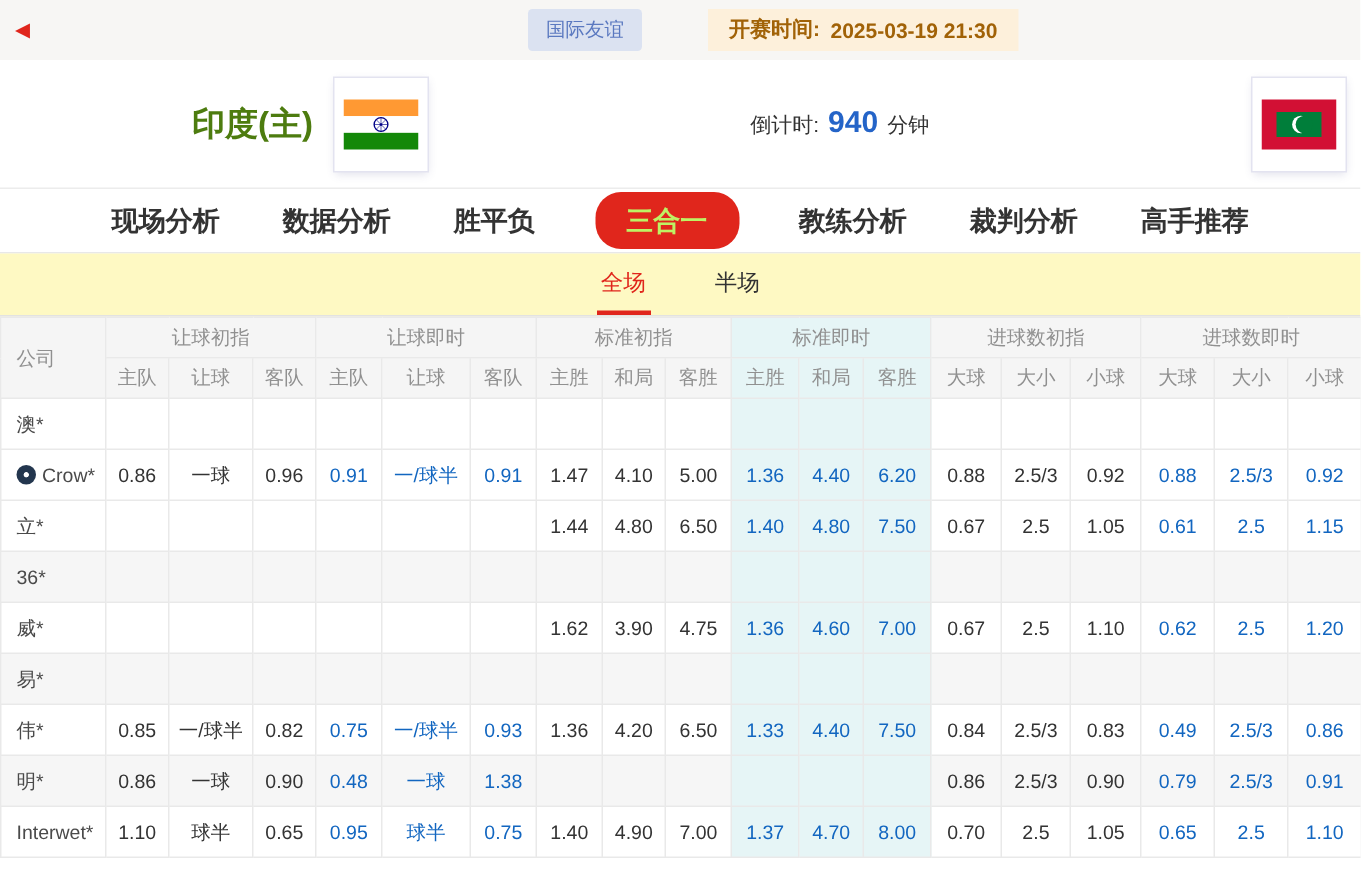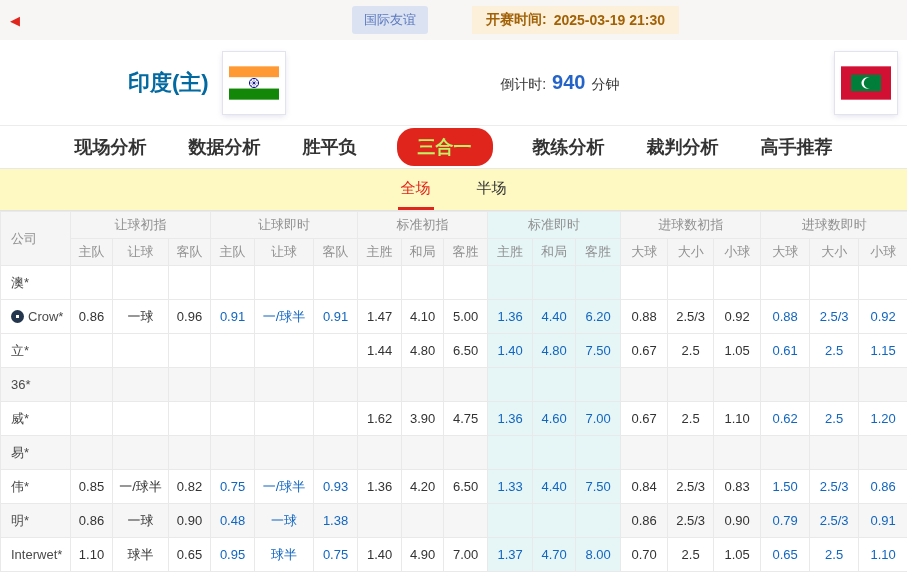--- a/index.html
+++ b/index.html
@@ -15,21 +15,21 @@
   .back-icon { position: absolute; left: 10px; color: var(--accent-red, #e0261c); font-size: 13px; cursor: pointer; }
   .top-center { margin: 0 auto; transform: translateX(62px); display: flex; align-items: stretch; }
   .league-badge { background: var(--badge-bg, #dbe2f1); color: var(--badge-text, #5b79c0); font-size: 13px; padding: 2px 12px; border-radius: 3px; display: flex; align-items: center; cursor: pointer; }
   .kickoff { background: var(--kickoff-bg, #fdf0db); padding: 5px 14px; font-size: 14px; font-weight: bold; color: #a16207; display: flex; gap: 7px; align-items: center; margin-left: 44px; }
 
   
   .match-header { height: 85px; display: flex; align-items: center; justify-content: space-between; background: #fff; }
   .team { display: flex; align-items: center; gap: 14px; }
   .team-home { margin-left: 128px; }
   .team-away { margin-right: 10px; }
-  .team-name { font-size: 22px; font-weight: bold; color: #0369a1; }
+  .team-name { font-size: 22px; font-weight: bold; color: #4d7c0f; }
   .flag-box { width: 62px; height: 62px; background: #fff; display: flex; align-items: center; justify-content: center;
     box-shadow: 0 0 0 1px #e3e3f0, 0 2px 6px rgba(80,80,140,.18); }
   .countdown { display: flex; align-items: baseline; gap: 6px; font-size: 14px; color: #333; }
   .cd-value { font-size: 20px; font-weight: bold; color: var(--countdown-blue, #2464c8); }
 
   
   .nav-bar { height: 44px; border-top: 1px solid #ececec; border-bottom: 1px solid #e8e8e8;
     display: flex; align-items: center; justify-content: center; gap: 38px;
     font-size: 18px; font-weight: 600; color: #333; background: #fff; }
   .nav-tab { cursor: pointer; padding: 6px 2px; white-space: nowrap; }
@@ -308,21 +308,21 @@
         <td class="live">0.93</td>
         <td class="">1.36</td>
         <td class="">4.20</td>
         <td class="">6.50</td>
         <td class="live hl">1.33</td>
         <td class="live hl">4.40</td>
         <td class="live hl">7.50</td>
         <td class="">0.84</td>
         <td class="">2.5/3</td>
         <td class="">0.83</td>
-        <td class="live">1.50</td>
+        <td class="live">0.49</td>
         <td class="live">2.5/3</td>
         <td class="live">0.86</td>
       </tr>
       <tr>
         <td class="company"><span>明*</span></td>
         <td class="">0.86</td>
         <td class="">一球</td>
         <td class="">0.90</td>
         <td class="live">0.48</td>
         <td class="live">一球</td>

